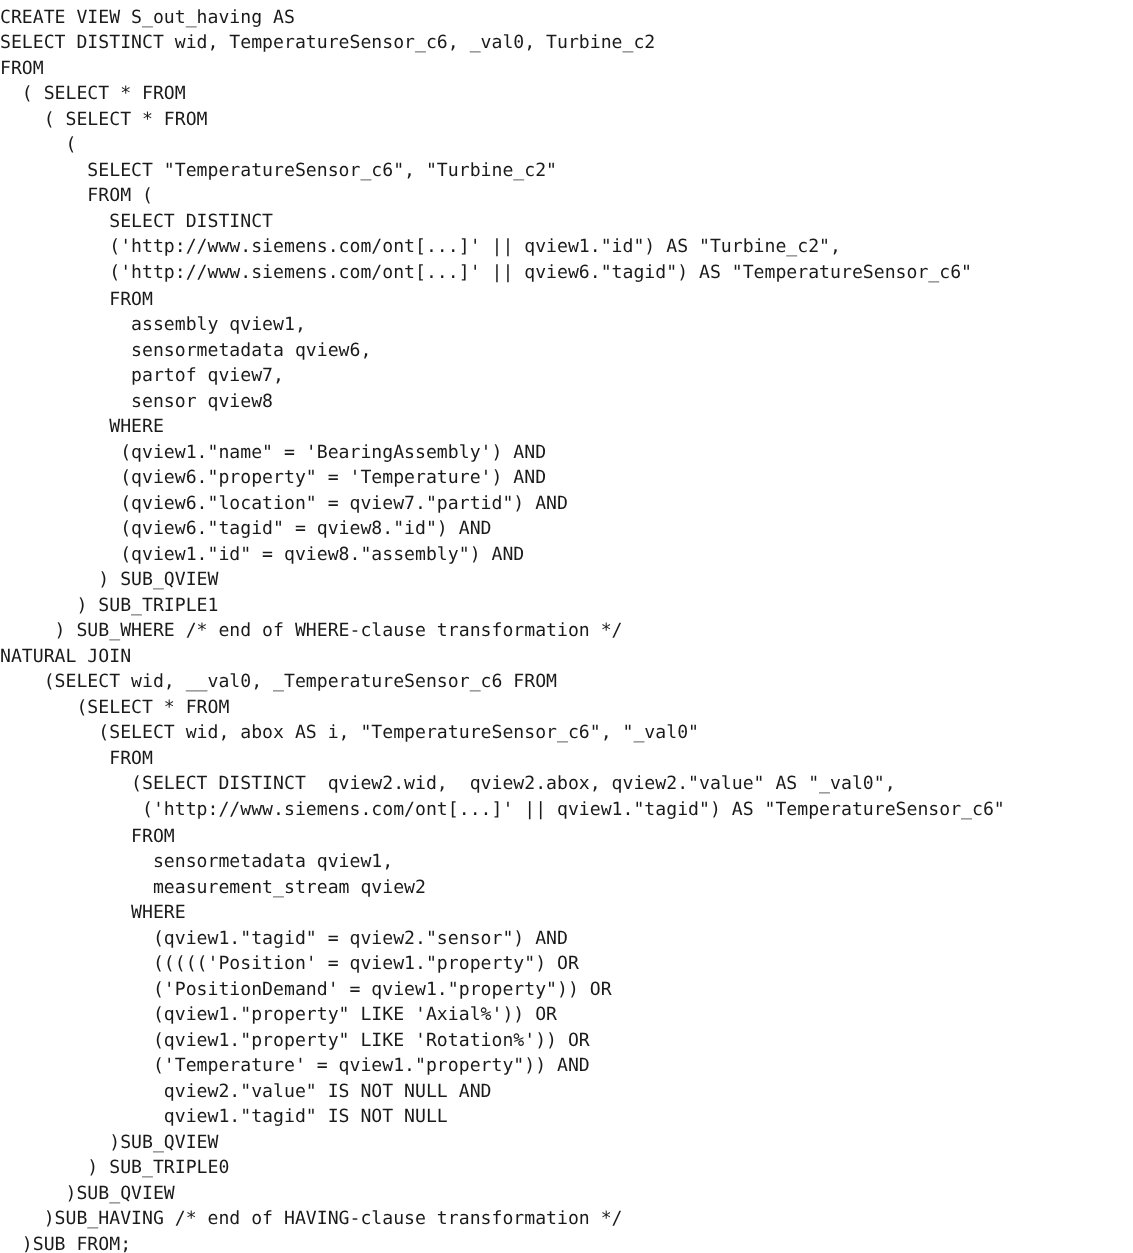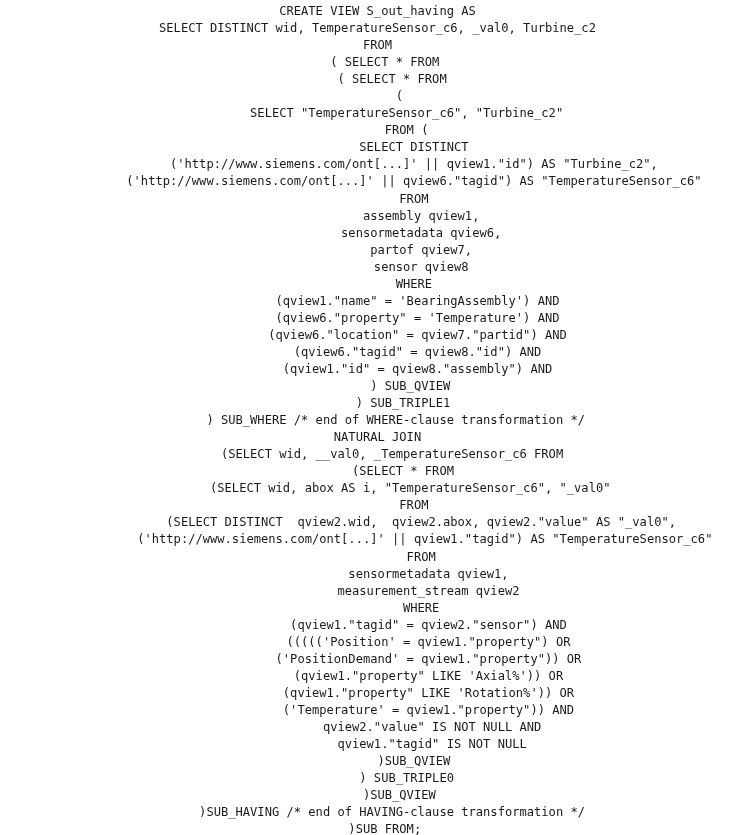--- a/index.html
+++ b/index.html
@@ -25,19 +25,18 @@
     line-height: 17.05px;
     letter-spacing: 0px;
     color: #1a1a1a;
     white-space: pre;
     -webkit-font-smoothing: antialiased;
   }
   .code-line {
     display: block;
     height: 17.05px;
     white-space: pre;
-    text-align: center;
   }
 </style>
 </head>
 <body>
 
 <pre id="listing" style="background: rgb(255, 255, 255); color: rgb(26, 26, 26);"><span class="code-line">CREATE VIEW S_out_having AS</span><span class="code-line">SELECT DISTINCT wid, TemperatureSensor_c6, _val0, Turbine_c2</span><span class="code-line">FROM</span><span class="code-line">  ( SELECT * FROM</span><span class="code-line">    ( SELECT * FROM</span><span class="code-line">      (</span><span class="code-line">        SELECT "TemperatureSensor_c6", "Turbine_c2"</span><span class="code-line">        FROM (</span><span class="code-line">          SELECT DISTINCT</span><span class="code-line">          ('http://www.siemens.com/ont[...]' || qview1."id") AS "Turbine_c2",</span><span class="code-line">          ('http://www.siemens.com/ont[...]' || qview6."tagid") AS "TemperatureSensor_c6"</span><span class="code-line">          FROM</span><span class="code-line">            assembly qview1,</span><span class="code-line">            sensormetadata qview6,</span><span class="code-line">            partof qview7,</span><span class="code-line">            sensor qview8</span><span class="code-line">          WHERE</span><span class="code-line">           (qview1."name" = 'BearingAssembly') AND</span><span class="code-line">           (qview6."property" = 'Temperature') AND</span><span class="code-line">           (qview6."location" = qview7."partid") AND</span><span class="code-line">           (qview6."tagid" = qview8."id") AND</span><span class="code-line">           (qview1."id" = qview8."assembly") AND</span><span class="code-line">         ) SUB_QVIEW</span><span class="code-line">       ) SUB_TRIPLE1</span><span class="code-line">     ) SUB_WHERE /* end of WHERE-clause transformation */</span><span class="code-line">NATURAL JOIN</span><span class="code-line">    (SELECT wid, __val0, _TemperatureSensor_c6 FROM</span><span class="code-line">       (SELECT * FROM</span><span class="code-line">         (SELECT wid, abox AS i, "TemperatureSensor_c6", "_val0"</span><span class="code-line">          FROM</span><span class="code-line">            (SELECT DISTINCT  qview2.wid,  qview2.abox, qview2."value" AS "_val0",</span><span class="code-line">             ('http://www.siemens.com/ont[...]' || qview1."tagid") AS "TemperatureSensor_c6"</span><span class="code-line">            FROM</span><span class="code-line">              sensormetadata qview1,</span><span class="code-line">              measurement_stream qview2</span><span class="code-line">            WHERE</span><span class="code-line">              (qview1."tagid" = qview2."sensor") AND</span><span class="code-line">              ((((('Position' = qview1."property") OR</span><span class="code-line">              ('PositionDemand' = qview1."property")) OR</span><span class="code-line">              (qview1."property" LIKE 'Axial%')) OR</span><span class="code-line">              (qview1."property" LIKE 'Rotation%')) OR</span><span class="code-line">              ('Temperature' = qview1."property")) AND</span><span class="code-line">               qview2."value" IS NOT NULL AND</span><span class="code-line">               qview1."tagid" IS NOT NULL</span><span class="code-line">          )SUB_QVIEW</span><span class="code-line">        ) SUB_TRIPLE0</span><span class="code-line">      )SUB_QVIEW</span><span class="code-line">    )SUB_HAVING /* end of HAVING-clause transformation */</span><span class="code-line">  )SUB_FROM;</span></pre>
 
 </body></html>

